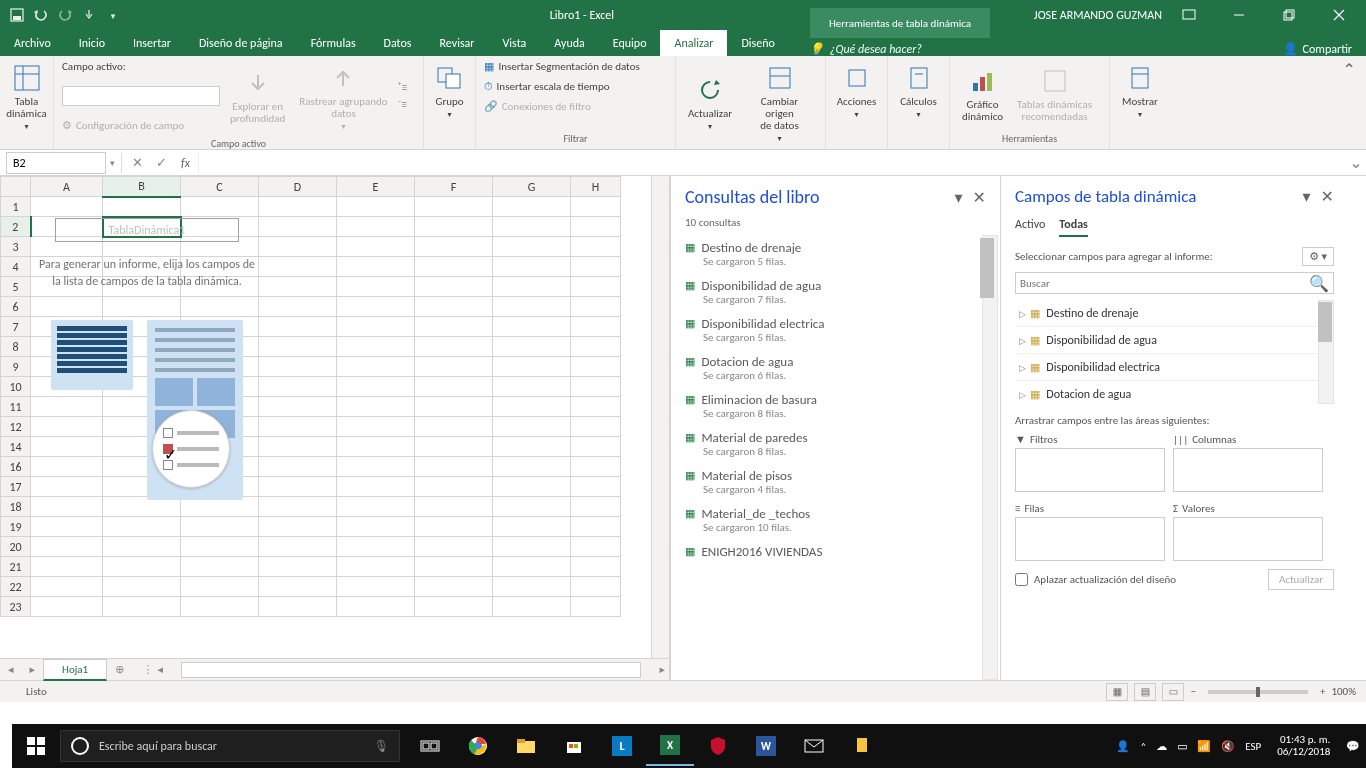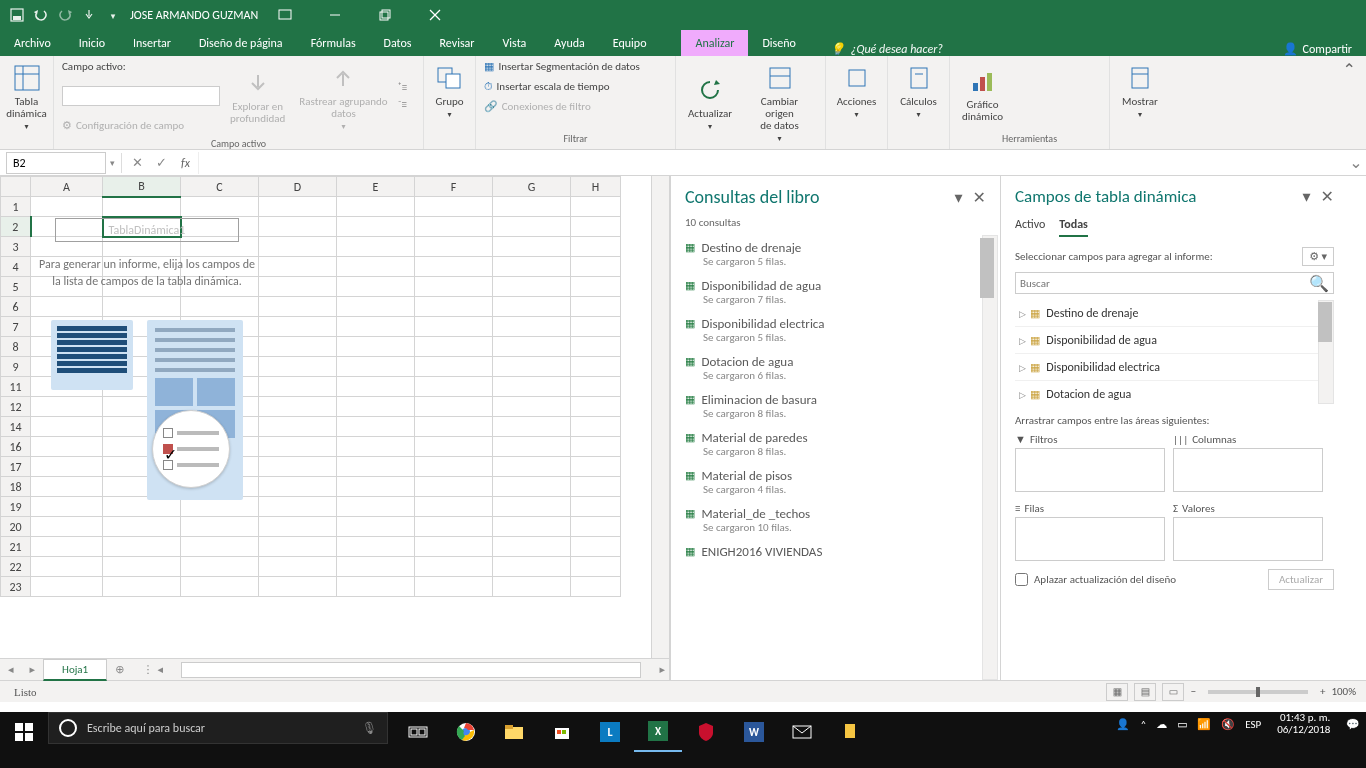--- a/index.html
+++ b/index.html
@@ -10,21 +10,21 @@
   .qat { display:flex; gap:2px; padding:0 6px; }
   .qat-btn { width:22px; height:22px; display:flex; align-items:center; justify-content:center; opacity:.9; }
   .title-center { flex:1; text-align:center; position:relative; }
   .contextual { position:absolute; left:680px; top:0; height:30px; width:180px; background:#3a8b60; display:flex; align-items:center; justify-content:center; font-size:11px; }
   .titlebar-right { display:flex; align-items:center; gap:4px; padding-right:4px; }
   .win-btn { width:46px; height:30px; display:flex; align-items:center; justify-content:center; }
 
   
   .tabs { height:26px; background:#217346; display:flex; align-items:flex-end; color:#fff; font-size:12px; }
   .tab { padding:6px 14px; }
-  .tab.active { background:#f0abfc; color:#217346;margin-left:21px; }
+  .tab.active { background:#ffffff; color:#217346; }
   .tab.design { background:#217346; }
   .tellme { margin-left:20px; display:flex; align-items:center; gap:6px; font-style:italic; opacity:.95; }
   .share { margin-left:auto; margin-right:14px; display:flex; align-items:center; gap:4px; }
 
   
   .ribbon { height:94px; background:#f3f2f1; border-bottom:1px solid #d4d4d4; display:flex; }
   .group { border-right:1px solid #e1e1e1; padding:2px 8px; display:flex; flex-direction:column; justify-content:space-between; }
   .group-label { font-size:10px; color:#666; text-align:center; padding:2px 0; }
   .big-btn { display:flex; flex-direction:column; align-items:center; justify-content:center; font-size:11px; color:#444; gap:2px; text-align:center; line-height:1.1; padding:4px 4px; }
   .big-btn.disabled, .small-btn.disabled, .line-btn.disabled { color:#b0b0b0; }
@@ -78,21 +78,21 @@
   .sheet-tab { padding:3px 18px; background:#fff; border:1px solid #ccc; border-bottom:2px solid #217346; color:#217346; }
   .hscroll { flex:1; display:flex; align-items:center; margin-left:10px; }
   .hscroll .track { flex:1; height:16px; background:#fff; border:1px solid #ccc; margin:0 14px; position:relative; }
   .hscroll .arrow { color:#888; padding:0 4px; }
 
   
   .pane { border-left:1px solid #d4d4d4; background:#fff; display:flex; flex-direction:column; }
   .pane.queries { width:330px; }
   .pane.fields { width:348px; }
   .pane-header { padding:10px 14px 6px; display:flex; align-items:center; }
-  .pane-title { font-size:18px; color:#0f766e; flex:1; }
+  .pane-title { font-size:18px; color:#1d4ed8; flex:1; }
   .pane-ctrl { color:#666; margin-left:10px; cursor:default; }
   .sub { font-size:11px; color:#666; padding:2px 14px 6px; }
   .query-list { flex:1; overflow:hidden; padding:0 4px 0 14px; position:relative; }
   .query-item { padding:5px 0; }
   .query-name { font-size:13px; color:#5a5a5a; display:flex; align-items:center; gap:6px; }
   .query-name .qi { color:#1f7a3e; font-size:11px; }
   .query-sub { font-size:11px; color:#888; margin-left:18px; }
   .vtrack { position:absolute; right:2px; top:0; width:16px; height:100%; background:#f3f2f1; border:1px solid #e4e4e4; }
   .vthumb { position:absolute; right:3px; top:2px; width:14px; height:60px; background:#c1c1c1; }
 
@@ -110,28 +110,28 @@
   .drag-hint { font-size:11px; color:#555; padding:10px 14px 4px; }
   .drop-areas { display:flex; flex-wrap:wrap; gap:8px; padding:0 14px; }
   .drop { width:150px; }
   .drop-label { font-size:11px; color:#555; padding:2px 0; display:flex; align-items:center; gap:4px; }
   .drop-box { height:44px; border:1px solid #ccc; background:#fff; }
   .defer { display:flex; align-items:center; gap:6px; font-size:11px; color:#555; padding:8px 14px; }
   .defer .upd { margin-left:auto; border:1px solid #ccc; color:#aaa; padding:3px 10px; font-size:11px; }
 
   
   .status { height:22px; background:#f3f2f1; border-top:1px solid #d4d4d4; display:flex; align-items:center; font-size:11px; color:#555; }
-  .status .left { padding:0 14px;font-family:Liberation Serif, serif; }
+  .status .left { padding:0 26px; }
   .status .right { margin-left:auto; display:flex; align-items:center; gap:6px; padding-right:10px; }
   .view-btn { width:22px; height:18px; border:1px solid #ccc; display:flex; align-items:center; justify-content:center; color:#666; font-size:10px; }
   .zoom-track { width:100px; height:4px; background:#ccc; margin:0 6px; position:relative; }
   .zoom-thumb { position:absolute; left:48px; top:-3px; width:4px; height:10px; background:#666; }
 
   
-  .taskbar { position:absolute; bottom:0; left:0; right:0; height:56px; background:#101010; display:flex; align-items:flex-start; color:#fff; font-size:12px; }
+  .taskbar { position:absolute; bottom:0; left:12px; right:0; height:44px; background:#101010; display:flex; align-items:center; color:#fff; font-size:12px; }
   .start { width:48px; height:40px; display:flex; align-items:center; justify-content:center; }
   .searchbox { width:340px; height:32px; background:#1f1f1f; border:1px solid #333; display:flex; align-items:center; gap:10px; padding:0 10px; margin-right:6px; }
   .tb-icon { width:48px; height:40px; display:flex; align-items:center; justify-content:center; }
   .tray { margin-left:auto; display:flex; align-items:center; gap:10px; padding-right:6px; font-size:11px; }
   .clock { text-align:right; line-height:1.1; font-size:11px; padding:0 6px; }
 
   svg { display:block; }
 </style>
 </head>
 <body>
@@ -155,20 +155,24 @@
           <path d="M5 3 A5 5 0 1 0 13 6" fill="none" stroke="#fff" stroke-width="1.5"></path>
           <path d="M15 4 L11 2 L12 7 Z" fill="#fff"></path>
         </svg>
       </div>
     <div class="qat-btn">
         <svg width="14" height="14">
           <path d="M7 2 v6 M4 6 l3 4 l3-4" fill="none" stroke="#fff" stroke-width="1.2"></path>
         </svg>
       </div>
     <div class="qat-btn" style="font-size:9px">▾</div>
+  </div>
+  <div class="title-center">
+    <span>Libro1 - Excel</span>
+    <div class="contextual">Herramientas de tabla dinámica</div>
   </div>
   <div class="titlebar-right">
     <span>JOSE ARMANDO GUZMAN</span>
     <div class="win-btn">
         <svg width="14" height="12">
           <rect x="1" y="1" width="12" height="9" fill="none" stroke="#fff"></rect>
         </svg>
       </div>
     <div class="win-btn">
         <svg width="12" height="12">
@@ -348,20 +352,29 @@
         <div class="icon-lg">
             <svg width="28" height="28">
               <rect x="4" y="16" width="5" height="8" fill="#2e75b6"></rect>
               <rect x="11" y="10" width="5" height="14" fill="#c0504d"></rect>
               <rect x="18" y="6" width="5" height="18" fill="#9bbb59"></rect>
             </svg>
           </div>
         <span style="white-space:pre-line">Gráfico
 dinámico</span>
       </div>
+      <div class="big-btn disabled">
+        <div class="icon-lg">
+            <svg width="28" height="28">
+              <rect x="4" y="4" width="20" height="20" fill="none" stroke="#c0c0c0"></rect>
+            </svg>
+          </div>
+        <span style="white-space:pre-line">Tablas dinámicas
+recomendadas</span>
+      </div>
     </div>
     <div class="group-label">Herramientas</div>
   </div>
   <div class="group" style="width:60px;border-right:none">
     <div class="big-btn">
       <div class="icon-lg">
           <svg width="28" height="28">
             <rect x="6" y="4" width="16" height="20" fill="none" stroke="#2e75b6"></rect>
             <line x1="6" y1="10" x2="22" y2="10" stroke="#2e75b6"></line>
           </svg>
@@ -485,20 +498,31 @@
                 <td class=""></td>
                 <td class=""></td>
                 <td class=""></td>
                 <td class=""></td>
                 <td class=""></td>
                 <td class=""></td>
                 <td class=""></td>
               </tr>
               <tr>
                 <th class="row-head ">9</th>
+                <td class=""></td>
+                <td class=""></td>
+                <td class=""></td>
+                <td class=""></td>
+                <td class=""></td>
+                <td class=""></td>
+                <td class=""></td>
+                <td class=""></td>
+              </tr>
+              <tr>
+                <th class="row-head ">10</th>
                 <td class=""></td>
                 <td class=""></td>
                 <td class=""></td>
                 <td class=""></td>
                 <td class=""></td>
                 <td class=""></td>
                 <td class=""></td>
                 <td class=""></td>
               </tr>
               <tr>

